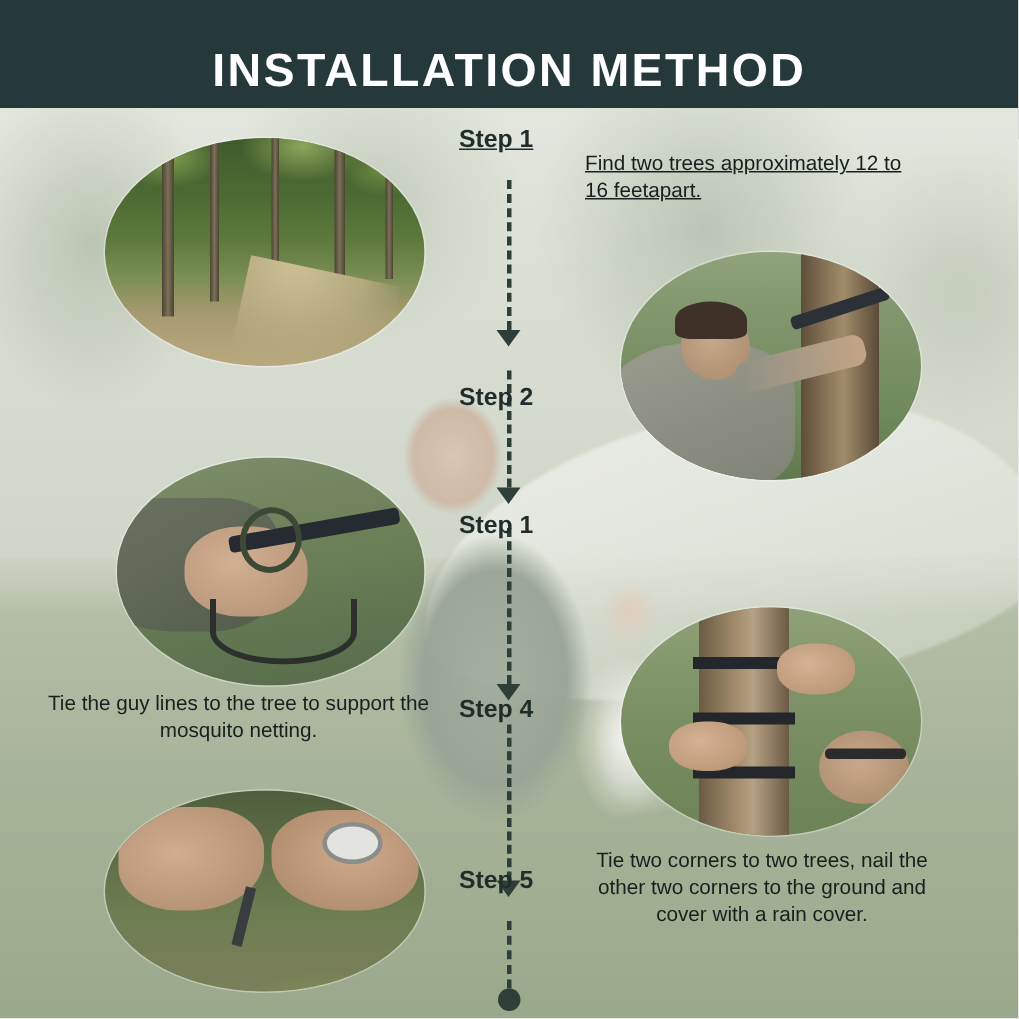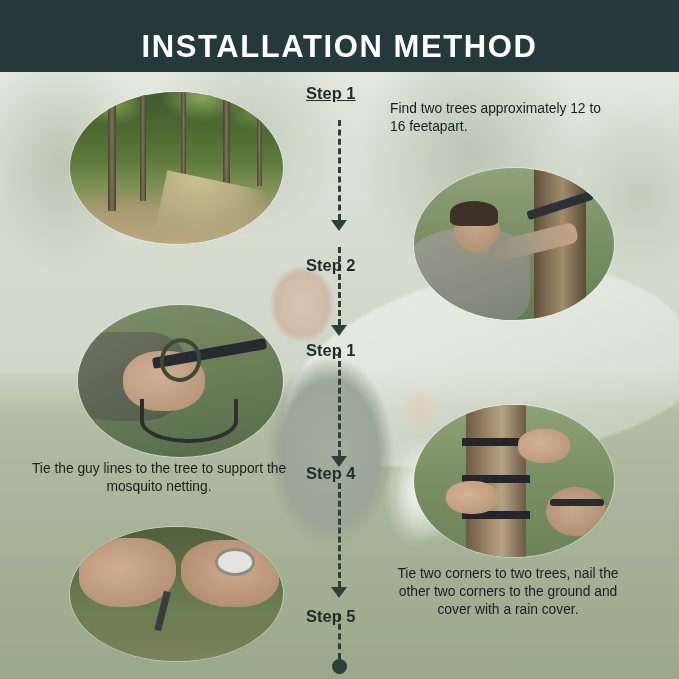--- a/index.html
+++ b/index.html
@@ -392,21 +392,21 @@
     color: #1f2d2b;
     white-space: nowrap;
   }
   .desc {
     position: absolute;
     font-size: 13.8px;
     line-height: 1.32;
     color: #17201f;
   }
   .desc.center { text-align: center; }
-  .desc.left { text-align: left; }
+  .desc.left { text-align: left; text-decoration: underline; }
 </style>
 </head>
 <body>
 
 <div class="page">
 
   <div class="header">
     <div class="header-title">INSTALLATION METHOD</div>
   </div>
 
@@ -492,16 +492,16 @@
   <div class="step-label" style="left:306px; top:84px;text-decoration:underline;">Step 1</div>
   <div class="desc left" style="left:390px; top:100px; width:220px;">Find two trees approximately 12 to 16 feetapart.</div>
 
   <div class="step-label" style="left:306px; top:256px;">Step 2</div>
 
   <div class="step-label" style="left:306px; top:341px;">Step 1</div>
 
   <div class="step-label" style="left:306px; top:464px;">Step 4</div>
   <div class="desc center" style="left:28px; top:460px; width:262px;">Tie the guy lines to the tree to support the mosquito netting.</div>
 
-  <div class="step-label" style="left:306px; top:607px;">Step 5</div>
+  <div class="step-label" style="left:306px; top:578px;">Step 5</div>
   <div class="desc center" style="left:382px; top:565px; width:252px;">Tie two corners to two trees, nail the other two corners to the ground and cover with a rain cover.</div>
 
 </div>
 
 </body></html>

